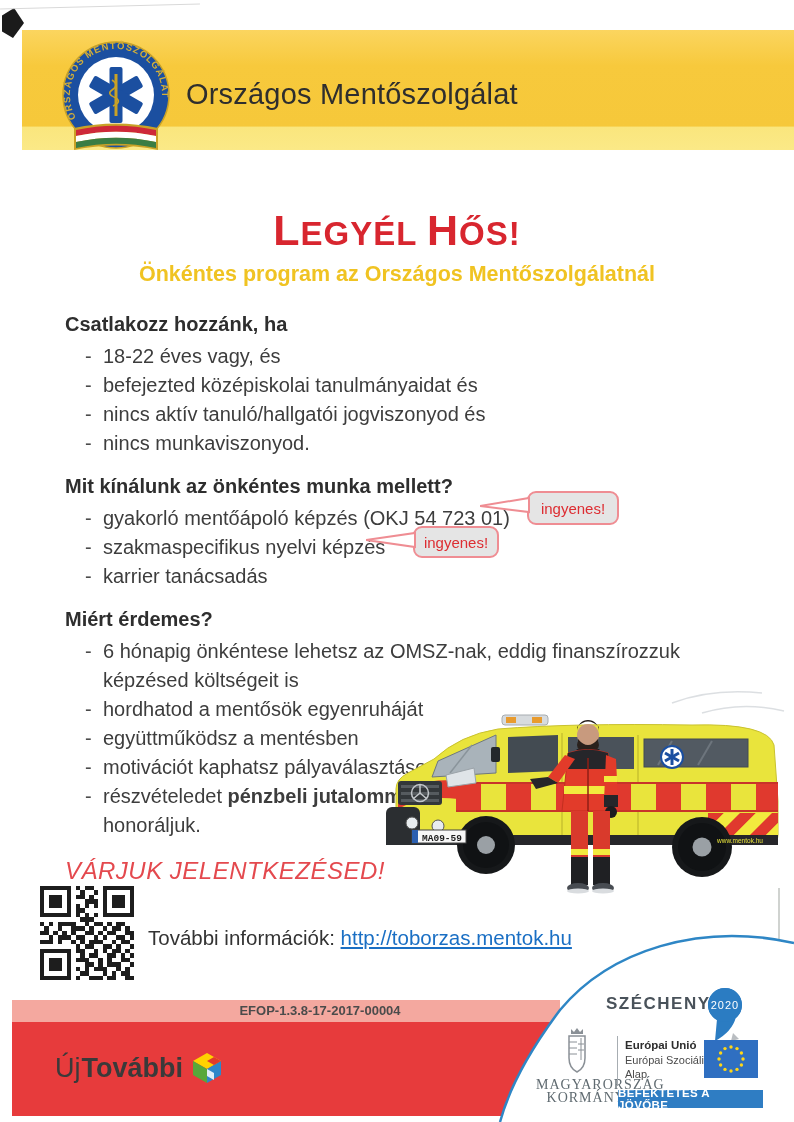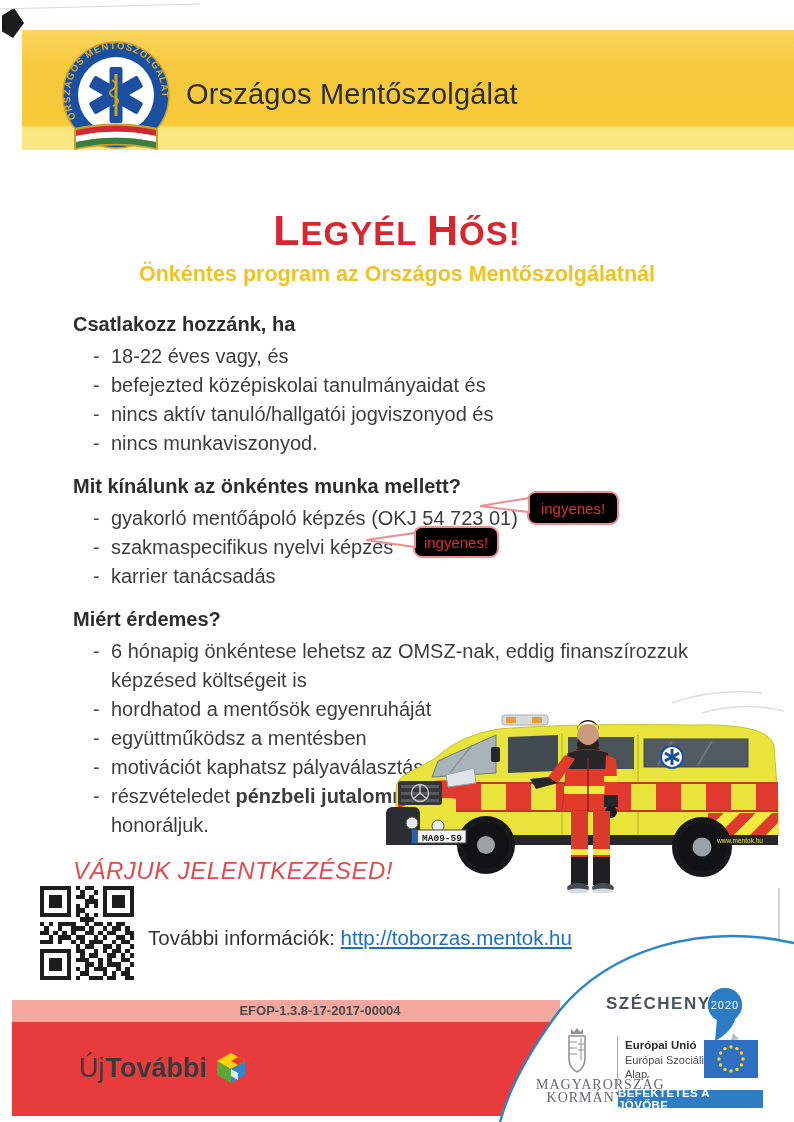--- a/index.html
+++ b/index.html
@@ -12,42 +12,42 @@
     background:linear-gradient(180deg,#fbd55f 0%,#f7c93c 30%,#f6c83a 80%,#fae67d 81%,#fbe987 100%);}
   .org-title{left:186px;top:78px;font-size:29px;color:#2e2e2e;letter-spacing:.2px;}
 
   
   .hero-title{left:0;top:206px;width:794px;text-align:center;color:#d8262f;font-weight:bold;letter-spacing:1px;}
   .hero-title .big{font-size:43px;}
   .hero-title .small{font-size:33px;}
   .hero-sub{left:0;top:262px;width:794px;text-align:center;color:#f0c322;font-weight:bold;font-size:21.5px;}
 
   
-  .content{left:73px;top:310px;width:700px;font-size:20px;line-height:29px;color:#3d3d3d;}
+  .content{left:65px;top:310px;width:700px;font-size:20px;line-height:29px;color:#3d3d3d;}
   .content h3{margin:0 0 4px 0;font-size:20px;line-height:28px;color:#2e2e2e;font-weight:bold;}
   .content ul{list-style:none;margin:0 0 14px 0;padding:0;}
   .content li{position:relative;padding-left:38px;max-width:660px;}
   .content li::before{content:"-";position:absolute;left:20px;top:0;color:#4a4a4a;}
   .cta{margin-top:16px;color:#e4494e;font-size:24px;letter-spacing:.5px;font-style:italic;}
 
   
   .callout{border:2px solid #ef8d93;border-radius:9px;color:#dd2d32;font-size:15px;
-           display:flex;align-items:center;justify-content:center;background:#000000;z-index:4;}
+           display:flex;align-items:center;justify-content:center;background:#e5e5e5;z-index:4;}
   .callout-tail{z-index:5;}
 
   
   .info-line{left:148px;top:926px;font-size:20.5px;color:#333;}
   .info-line a{color:#1a6fc4;text-decoration:underline;}
 
   
   .efop-stripe{left:12px;top:1000px;width:548px;height:22px;background:#f4a89f;}
   .efop-text{left:120px;top:1003px;width:400px;text-align:center;font-size:13px;font-weight:bold;color:#4b4b4b;}
   .red-block{left:12px;top:1022px;width:548px;height:94px;background:#e73b3c;}
   .ujn{left:55px;top:1052px;display:flex;align-items:center;gap:8px;color:#3a3a3a;}
-  .ujn .t1{font-size:27px;font-weight:400;margin-left:24px;}
+  .ujn .t1{font-size:27px;font-weight:400;}
   .ujn .t2{font-size:27px;font-weight:bold;margin-left:1px;}
 
   .szechenyi{left:606px;top:994px;width:100px;font-size:17px;font-weight:bold;color:#49525a;letter-spacing:1.5px;text-align:right;}
   .pin2020{left:705px;top:987px;width:40px;height:58px;}
   .gov-text{left:536px;top:1078px;width:110px;text-align:center;font-family:"Liberation Serif","DejaVu Serif",serif;
             font-size:14px;color:#5f6a70;letter-spacing:1px;line-height:13px;}
   .eu-divider{left:617px;top:1036px;width:1px;height:50px;background:#a7adb2;}
   .eu-text{left:625px;top:1038px;font-size:11px;color:#4a4a4a;line-height:14.5px;}
   .eu-text .b{font-weight:bold;font-size:11.5px;color:#2d2d2d;}
   .eu-flag{left:704px;top:1040px;}

